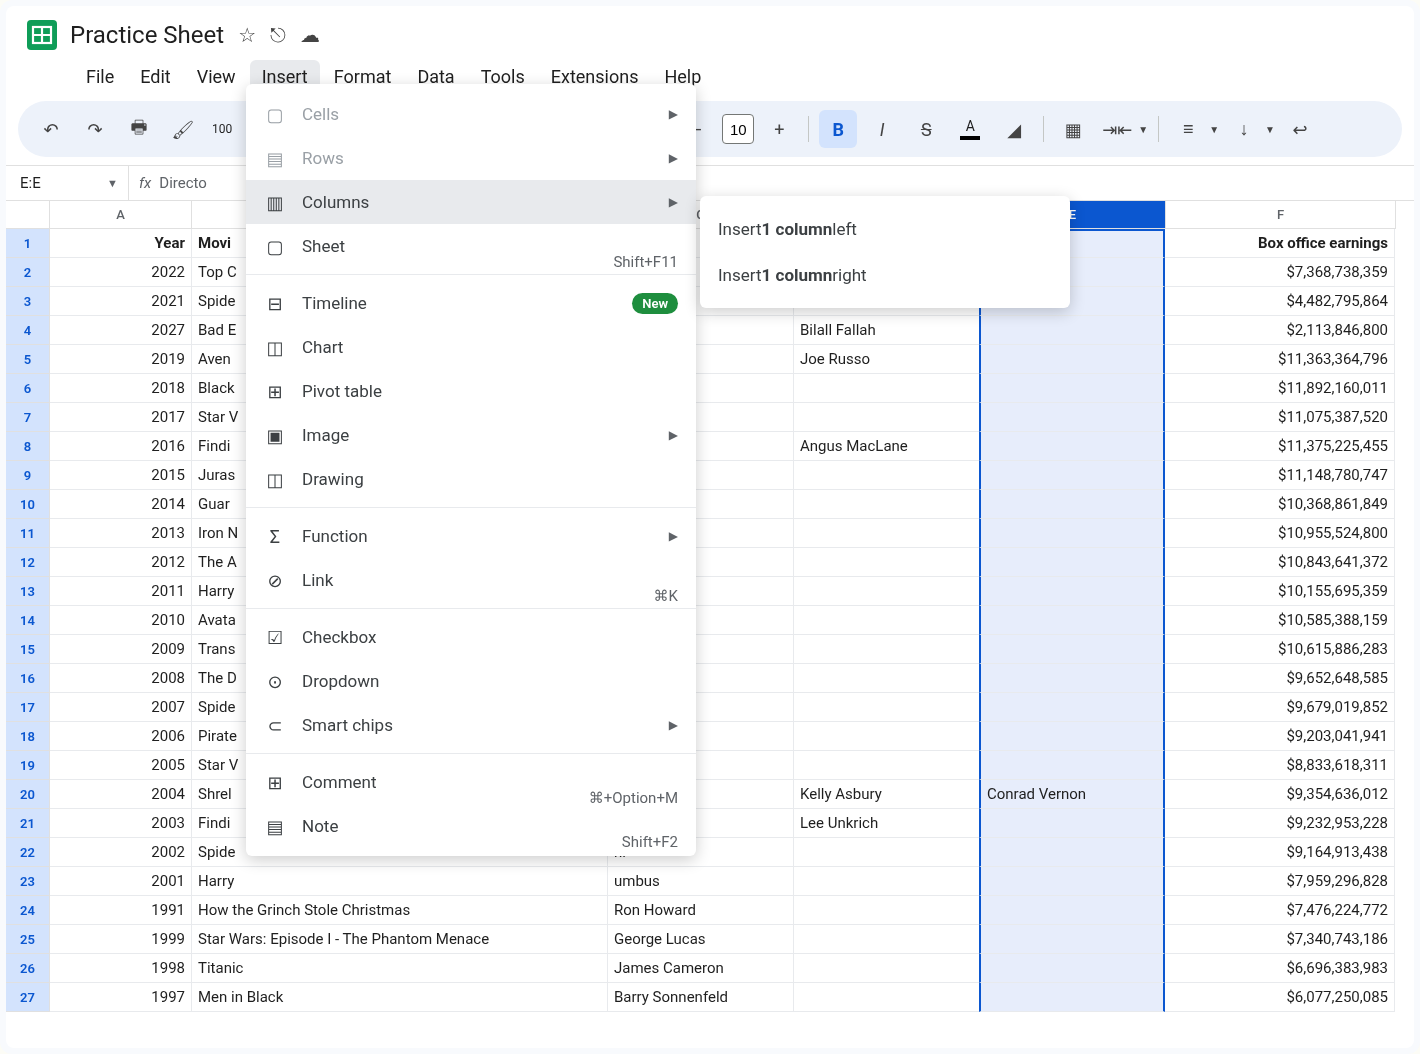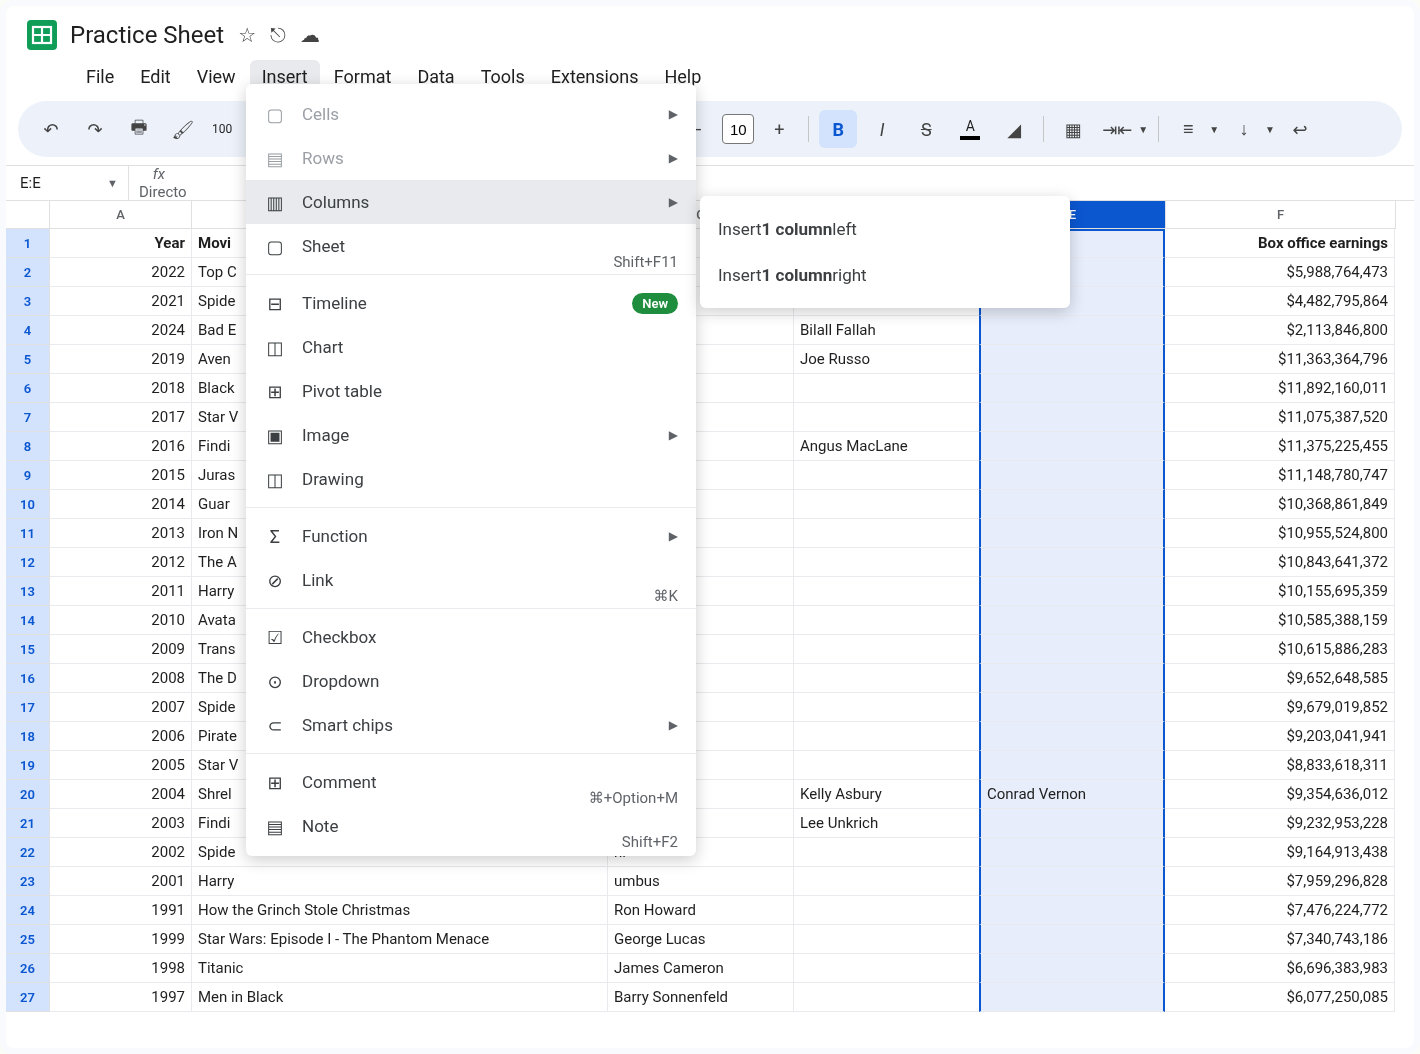--- a/index.html
+++ b/index.html
@@ -30,21 +30,21 @@
 .tsep { width:1px; height:26px; background:#c4c7c5; margin:0 4px; }
 .text-color-btn { position:relative; width:38px; height:38px; display:flex; flex-direction:column; align-items:center; justify-content:center; }
 .text-color-btn .bar { width:20px; height:4px; background:#000; margin-top:2px; }
 .fill-color { position:relative; }
 .fill-color .drip { font-size:18px; }
 .caret-down { font-size:10px; color:#444; margin-left:-4px; }
 
 
 .fbar { display:flex; align-items:center; height:36px; border-top:1px solid #e0e0e0; border-bottom:1px solid #e0e0e0; margin-top:8px; }
 .namebox { width:122px; display:flex; align-items:center; justify-content:space-between; padding:0 10px 0 14px; font-size:15px; color:#1f1f1f; }
-.fxarea { display:flex; align-items:center; padding:0 10px; font-size:15px; color:#5f6368;flex-direction:column; }
+.fxarea { display:flex; align-items:center; padding:0 10px; font-size:15px; color:#5f6368; }
 .fx { font-style:italic; color:#5f6368; margin-right:8px; }
 
 
 .sheet { position:relative; }
 .colhdr { display:flex; height:28px; }
 .corner { width:44px; background:#fff; border-right:1px solid #e0e0e0; border-bottom:1px solid #e0e0e0; }
 .ch { flex:0 0 auto; display:flex; align-items:center; justify-content:center; background:#fff; border-right:1px solid #e0e0e0; border-bottom:1px solid #e0e0e0; font-size:13px; color:#5f6368; font-weight:500; }
 .ch.A{width:142px;} .ch.B{width:416px;} .ch.C{width:186px;} .ch.D{width:186px;} .ch.E{width:186px;} .ch.F{width:230px;}
 .ch.sel { background:#0b57d0; color:#fff; }
 
@@ -180,34 +180,34 @@
             <div class="cell E">(3)</div>
             <div class="cell F">Box office earnings</div>
           </div>
           <div class="row">
             <div class="rh">2</div>
             <div class="cell A">2022</div>
             <div class="cell B">Top C</div>
             <div class="cell C"></div>
             <div class="cell D"></div>
             <div class="cell E"></div>
-            <div class="cell F">$5,988,764,473</div>
+            <div class="cell F">$7,368,738,359</div>
           </div>
           <div class="row">
             <div class="rh">3</div>
             <div class="cell A">2021</div>
             <div class="cell B">Spide</div>
             <div class="cell C"></div>
             <div class="cell D"></div>
             <div class="cell E"></div>
             <div class="cell F">$4,482,795,864</div>
           </div>
           <div class="row">
             <div class="rh">4</div>
-            <div class="cell A">2024</div>
+            <div class="cell A">2027</div>
             <div class="cell B">Bad E</div>
             <div class="cell C">i</div>
             <div class="cell D">Bilall Fallah</div>
             <div class="cell E"></div>
             <div class="cell F">$2,113,846,800</div>
           </div>
           <div class="row">
             <div class="rh">5</div>
             <div class="cell A">2019</div>
             <div class="cell B">Aven</div>

